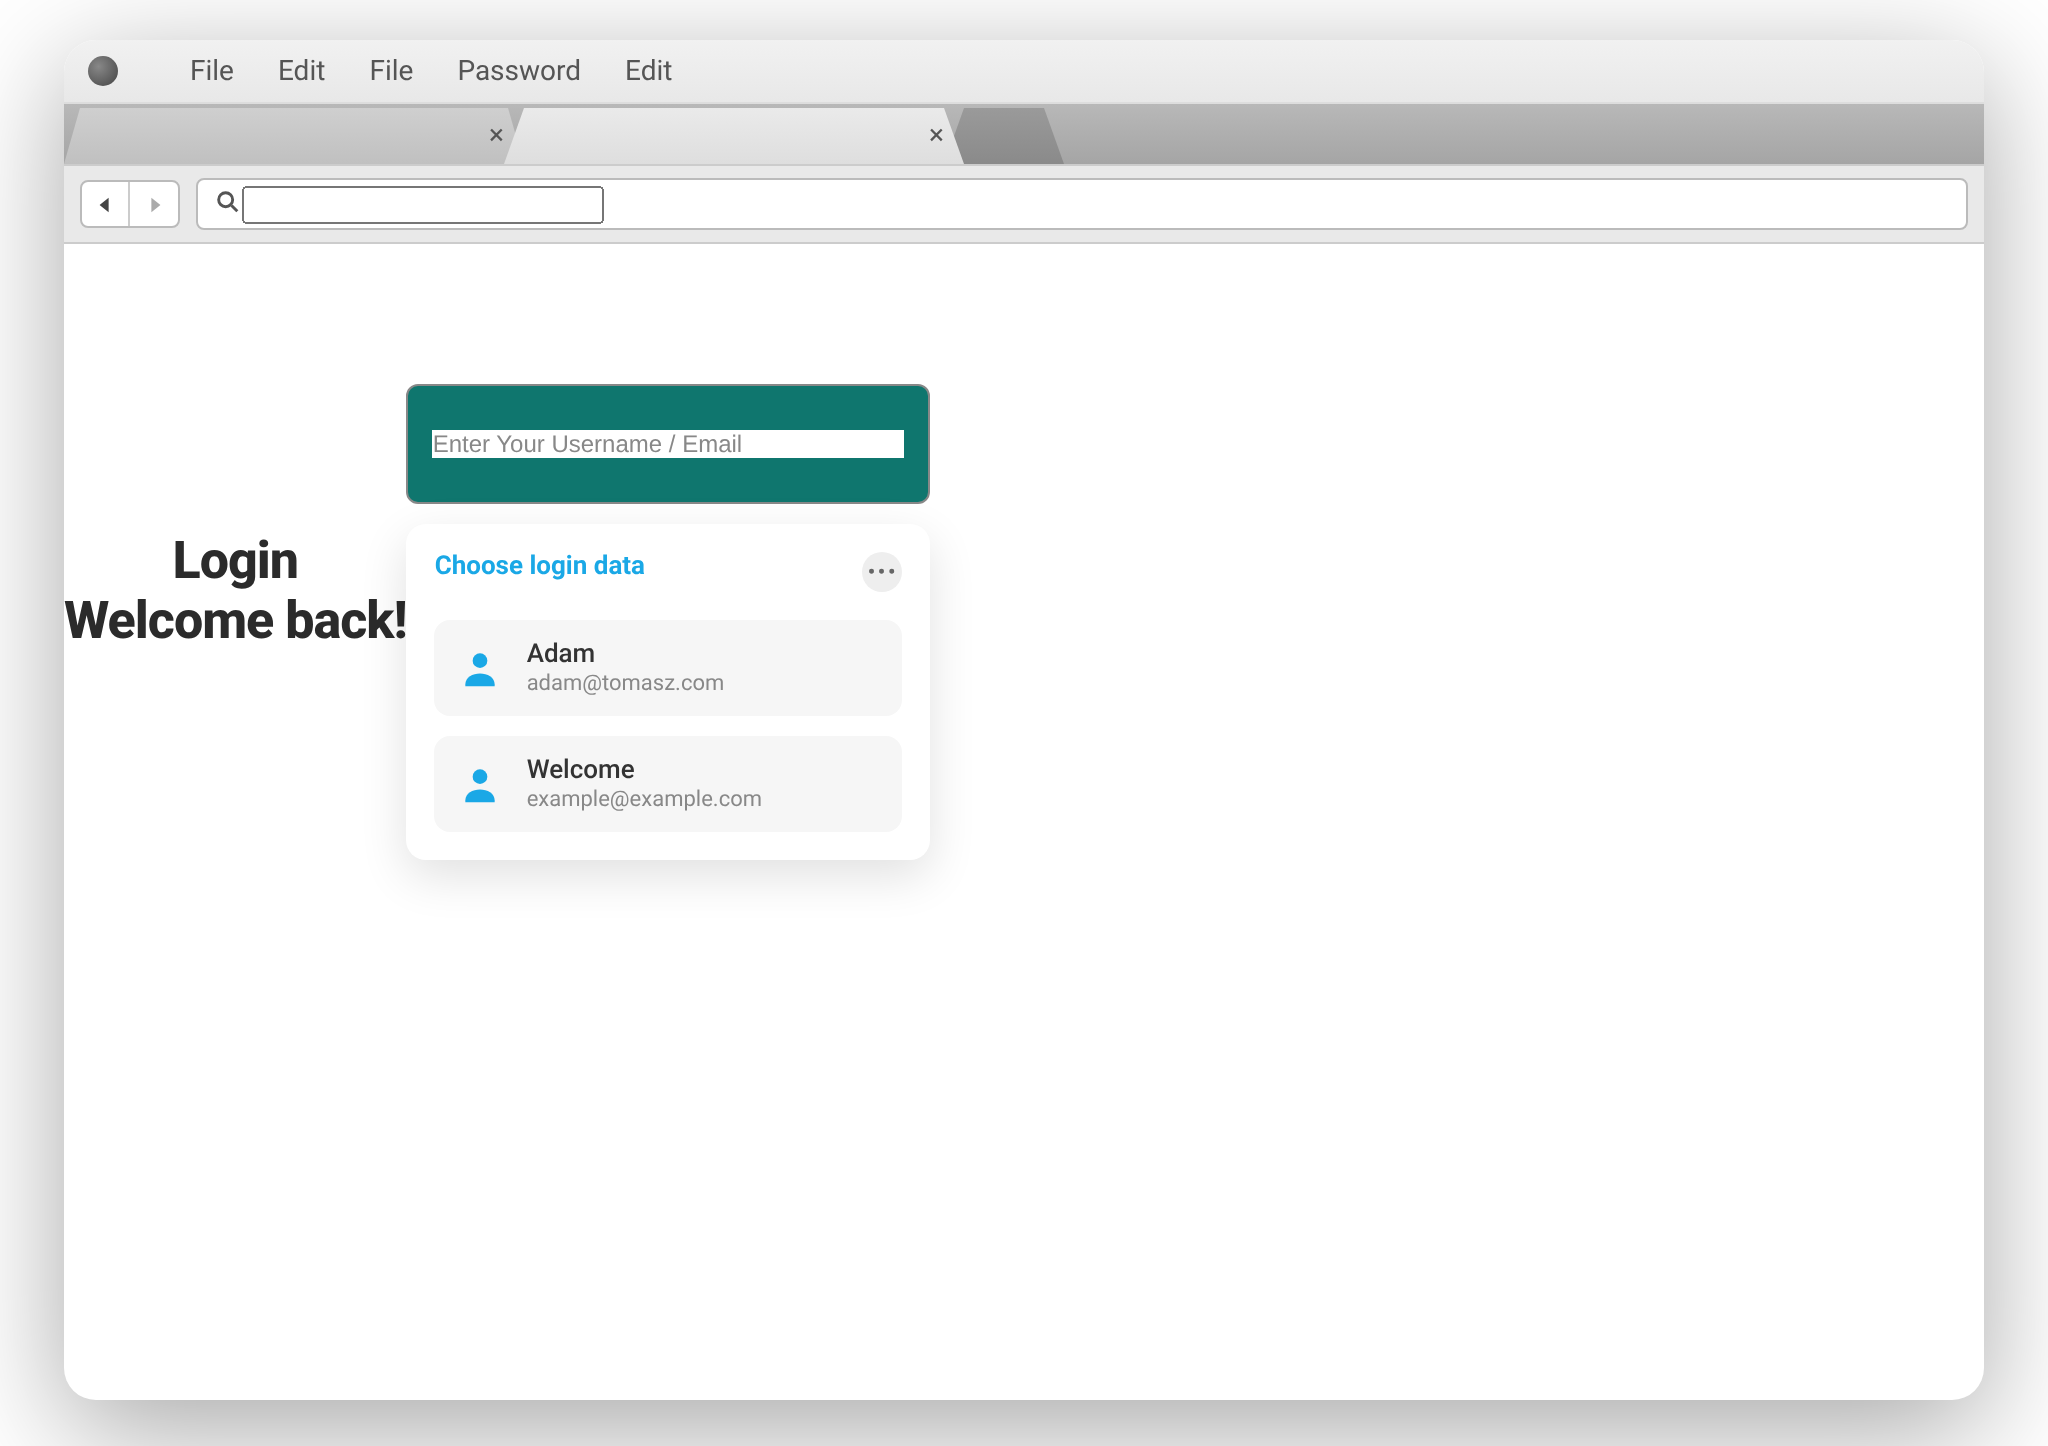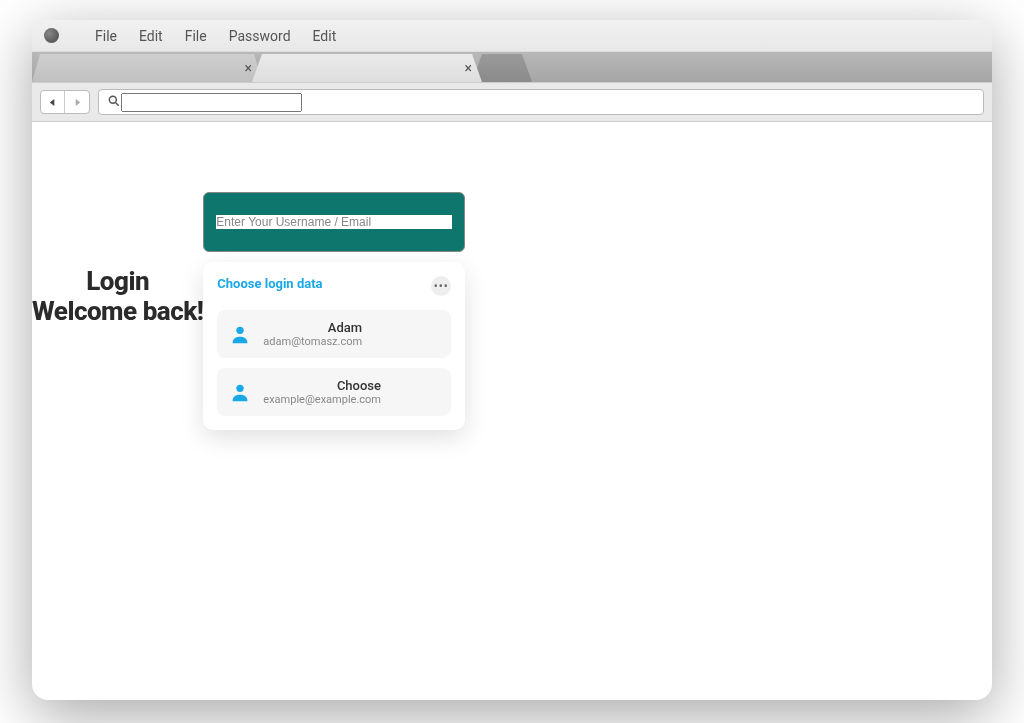--- a/index.html
+++ b/index.html
@@ -194,21 +194,21 @@
       background: #f6f6f6;
       border-radius: 8px;
       padding: 10px 12px;
       margin-bottom: 10px;
     }
     .login-item:last-child { margin-bottom: 0; }
     .user-icon {
       width: 22px; height: 22px;
       color: #1aa8e6;
     }
-    .login-text .name { font-size: 13px; color: #333; font-weight: 500; text-align: right; }
+    .login-text .name { font-size: 13px; color: #333; font-weight: 500; }
     .login-text .email { font-size: 11px; color: #888; }
   </style>
 </head>
 <body>
 
 <div class="window">
 
   <div class="menubar">
     <div class="dot"></div>
     <span>File</span>
@@ -285,21 +285,21 @@
         </div>
 
         <div class="login-item">
           <span class="user-icon">
             <svg viewBox="0 0 24 24" fill="#1aa8e6">
                 <circle cx="12" cy="8" r="4"></circle>
                 <path d="M4 21c0-4 4-6 8-6s8 2 8 6v1H4z"></path>
               </svg>
           </span>
           <div class="login-text">
-            <div class="name">Choose</div>
+            <div class="name">Welcome</div>
             <div class="email">example@example.com</div>
           </div>
         </div>
       </div>
     </div>
   </div>
 
 </div>
 
 </body></html>

